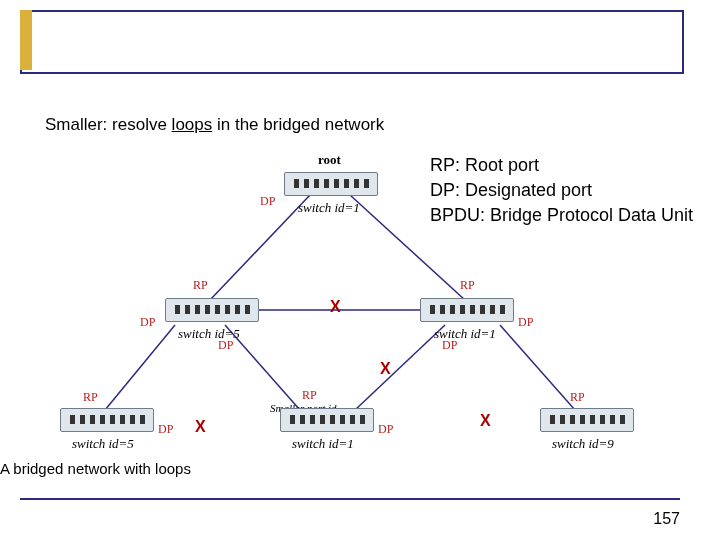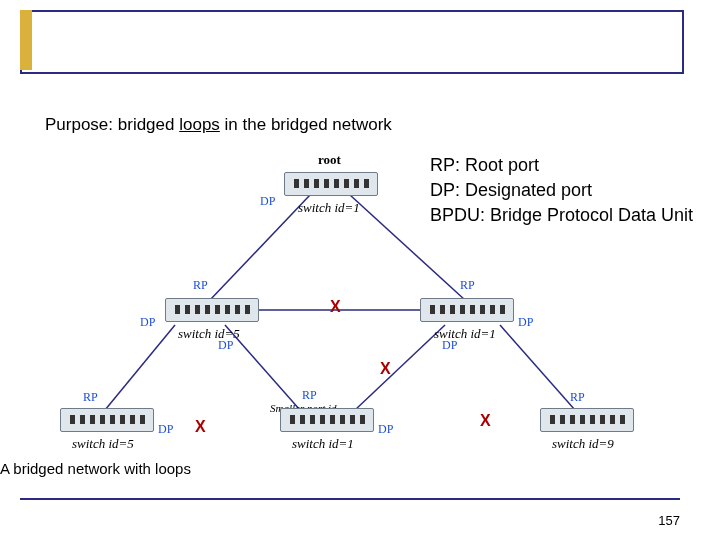--- a/index.html
+++ b/index.html
@@ -11,35 +11,35 @@
   .legend{position:absolute;left:430px;font-size:18px}
   .legend.l1{top:155px}
   .legend.l2{top:180px}
   .legend.l3{top:205px}
   .diagram{position:absolute;left:50px;top:150px;width:620px;height:325px}
   .switch{position:absolute;width:92px;height:26px}
   .switch .body{width:92px;height:22px;background:#dfe6ec;border:1px solid #6f7b88;border-radius:2px;position:relative}
   .switch .ports{position:absolute;top:6px;left:6px;right:6px;height:10px;display:flex;justify-content:space-around}
   .switch .ports span{width:5px;height:9px;background:#333;display:inline-block}
   .switch-lbl{position:absolute;font:italic 13px Georgia,serif;white-space:nowrap}
-  .port-lbl{position:absolute;font:12px Georgia,serif;color:#1d4ed8}
+  .port-lbl{position:absolute;font:12px Georgia,serif;color:#b91c1c}
   .root-lbl{position:absolute;font:bold 13px Georgia,serif}
   .x-mark{position:absolute;font:bold 16px Arial;color:#a00}
   .caption{position:absolute;left:0;right:0;top:460px;text-align:left;font-size:15px}
-  .pagenum{position:absolute;right:40px;bottom:12px;font-size:13px}
+  .pagenum{position:absolute;right:40px;bottom:12px;font-size:16px}
   svg.lines{position:absolute;left:0;top:0;width:620px;height:325px}
 </style>
 </head>
 <body>
 
 <div class="frame"></div>
 <div class="accent"></div>
 
 <div class="purpose">
-  <span>Purpose: bridged </span><u>loops</u><span> in the bridged network</span>
+  <span>Smaller: resolve </span><u>loops</u><span> in the bridged network</span>
 </div>
 
 <div class="legend l1">RP: Root port</div>
 <div class="legend l2">DP: Designated port</div>
 <div class="legend l3">BPDU: Bridge Protocol Data Unit</div>
 
 <div class="diagram">
   <svg class="lines">
     <line x1="260" y1="45" x2="160" y2="150" stroke="#2a2a80" stroke-width="1.5"></line>
     <line x1="300" y1="45" x2="415" y2="150" stroke="#2a2a80" stroke-width="1.5"></line>

